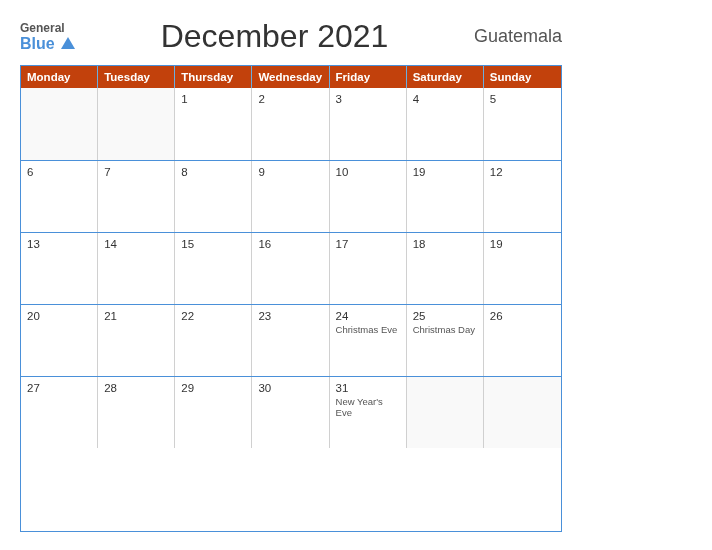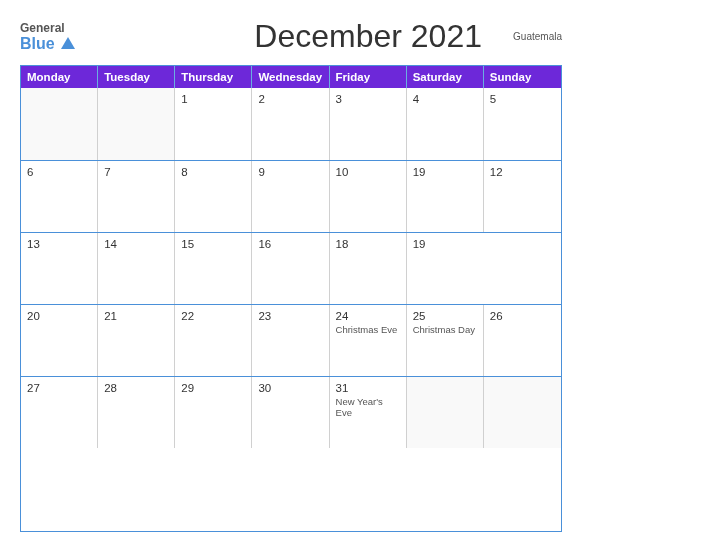--- a/index.html
+++ b/index.html
@@ -32,38 +32,38 @@
       border-bottom: 12px solid #4A90D9;
       margin-left: 2px;
       vertical-align: middle;
       position: relative;
       top: -1px;
     }
     .month-title {
       font-size: 32px;
       font-weight: 400;
       color: #333;
-      text-align: right;
+      text-align: center;
       flex: 1;
     }
     .country {
-      font-size: 10px;
+      font-size: 18px;
       color: #555;
       text-align: right;
       min-width: 80px;
     }
     .calendar {
       flex: 1;
       border: 1.5px solid #4A90D9;
       border-bottom: 1.5px solid #4A90D9;
     }
     .cal-header-row {
       display: grid;
       grid-template-columns: repeat(7, 1fr);
-      background: #6d28d9;
+      background: #c2410c;
     }
     .cal-header-cell {
       color: #fff;
       font-size: 11.5px;
       font-weight: bold;
       padding: 5px 6px;
       text-align: left;
       border-right: 1px solid #6aaee0;
     }
     .cal-header-cell:last-child {
@@ -212,20 +212,23 @@
           <div class="cal-cell">
             <span class="day-num">14</span>
           </div>
           <div class="cal-cell">
             <span class="day-num">15</span>
           </div>
           <div class="cal-cell">
             <span class="day-num">16</span>
           </div>
           <div class="cal-cell">
+            <span class="day-num">17</span>
+          </div>
+          <div class="cal-cell">
             <span class="day-num">18</span>
           </div>
           <div class="cal-cell">
             <span class="day-num">19</span>
           </div>
         </div>
         <div class="cal-week">
           <div class="cal-cell">
             <span class="day-num">20</span>
           </div>

